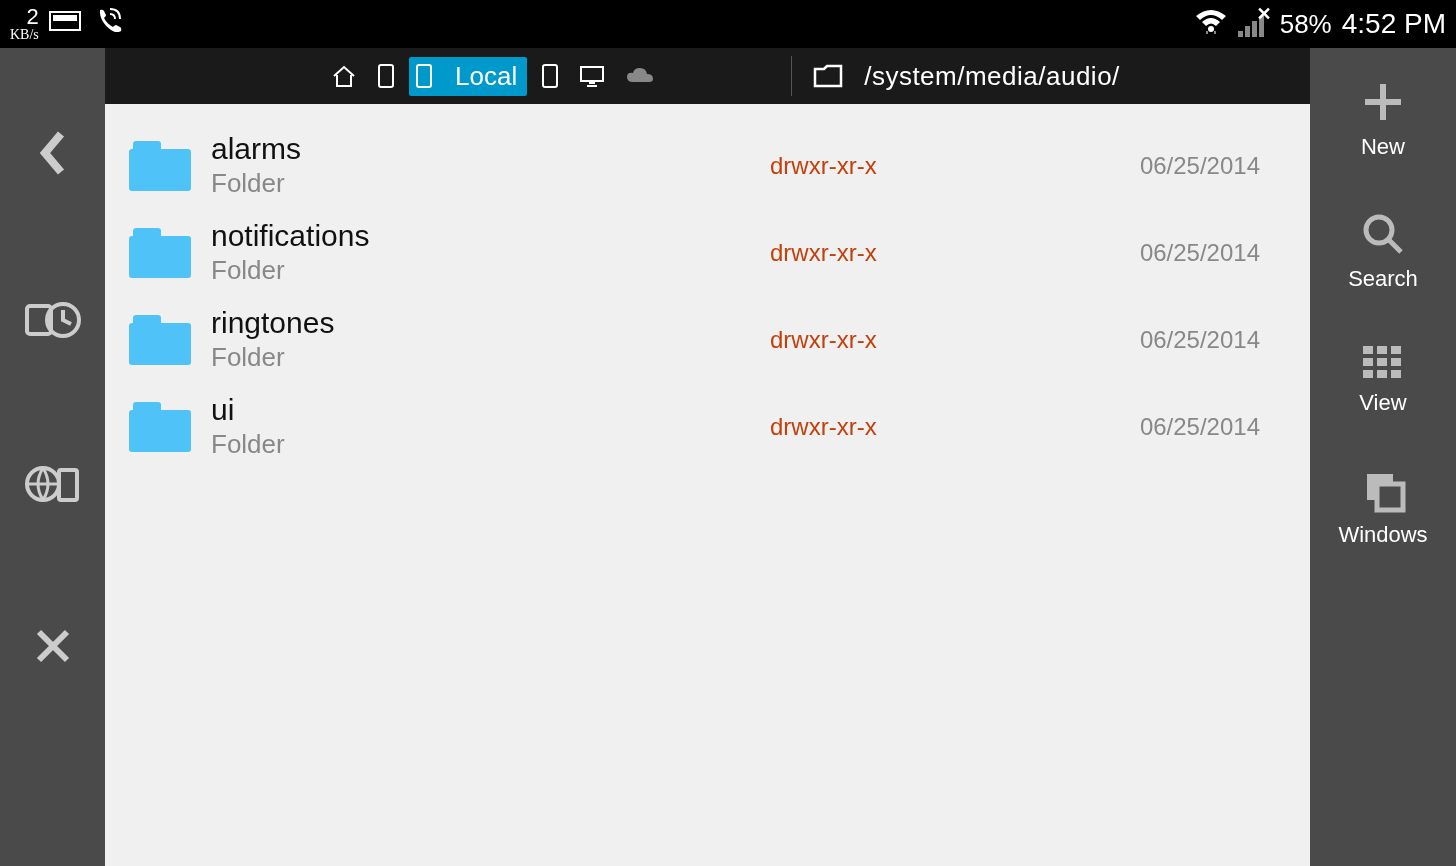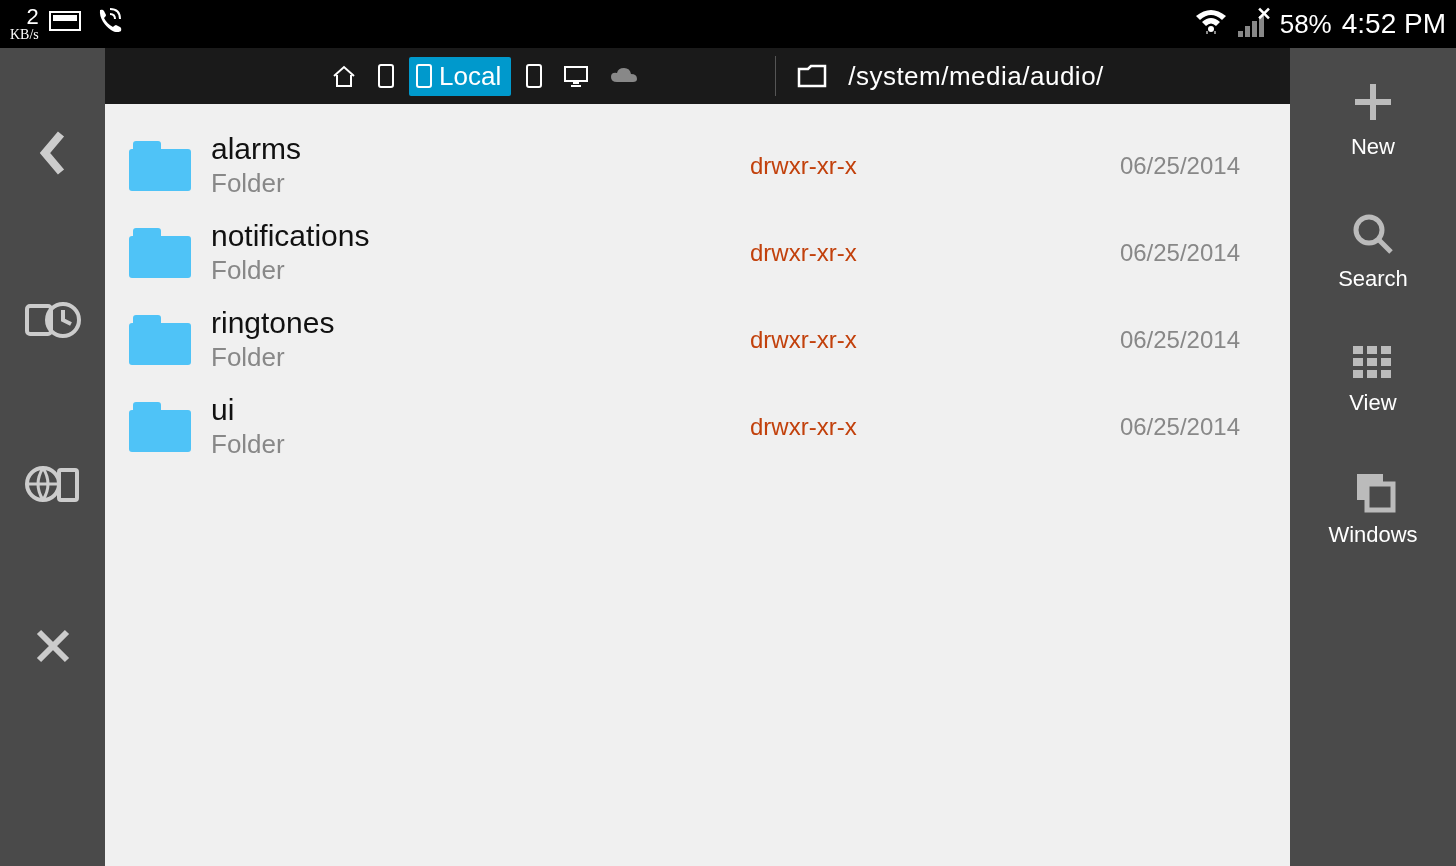--- a/index.html
+++ b/index.html
@@ -31,21 +31,21 @@
   display: flex;
   height: 818px;
 }
 .left-sidebar, .right-sidebar {
   background: #4a4a4a;
   display: flex;
   flex-direction: column;
   align-items: center;
 }
 .left-sidebar { width: 105px; padding-top: 80px; gap: 120px; }
-.right-sidebar { width: 166px; padding-top: 30px; gap: 50px; }
+.right-sidebar { width: 146px; padding-top: 30px; gap: 50px; }
 .side-btn { display: flex; flex-direction: column; align-items: center; color: #ddd; cursor: pointer; }
 .side-btn .lbl { font-size: 22px; margin-top: 8px; color: #fff; }
 .left-sidebar .side-btn { gap: 0; }
 
 
 .center { flex: 1; display: flex; flex-direction: column; background: #f0f0f0; }
 
 
 .top-toolbar {
   height: 56px;
@@ -55,21 +55,21 @@
   color: #fff;
   font-size: 26px;
 }
 .nav-tabs { display: flex; align-items: center; gap: 8px; margin-left: 220px; }
 .nav-tab-icon { padding: 4px 6px; display: flex; align-items: center; justify-content: center; cursor: pointer; }
 .nav-tab-local {
   background: #0099cc;
   color: #fff;
   display: flex;
   align-items: center;
-  gap: 6px;
+  gap: 22px;
   padding: 4px 10px 4px 6px;
   border-radius: 2px;
   cursor: pointer;
 }
 .divider-v { width: 1px; height: 40px; background: #555; margin-left: 130px; }
 .path-bar { display: flex; align-items: center; gap: 20px; margin-left: 20px; cursor: pointer; }
 .path-text { font-size: 26px; letter-spacing: 0.5px; }
 
 
 .file-list { background: #f0f0f0; padding: 18px 0; }

